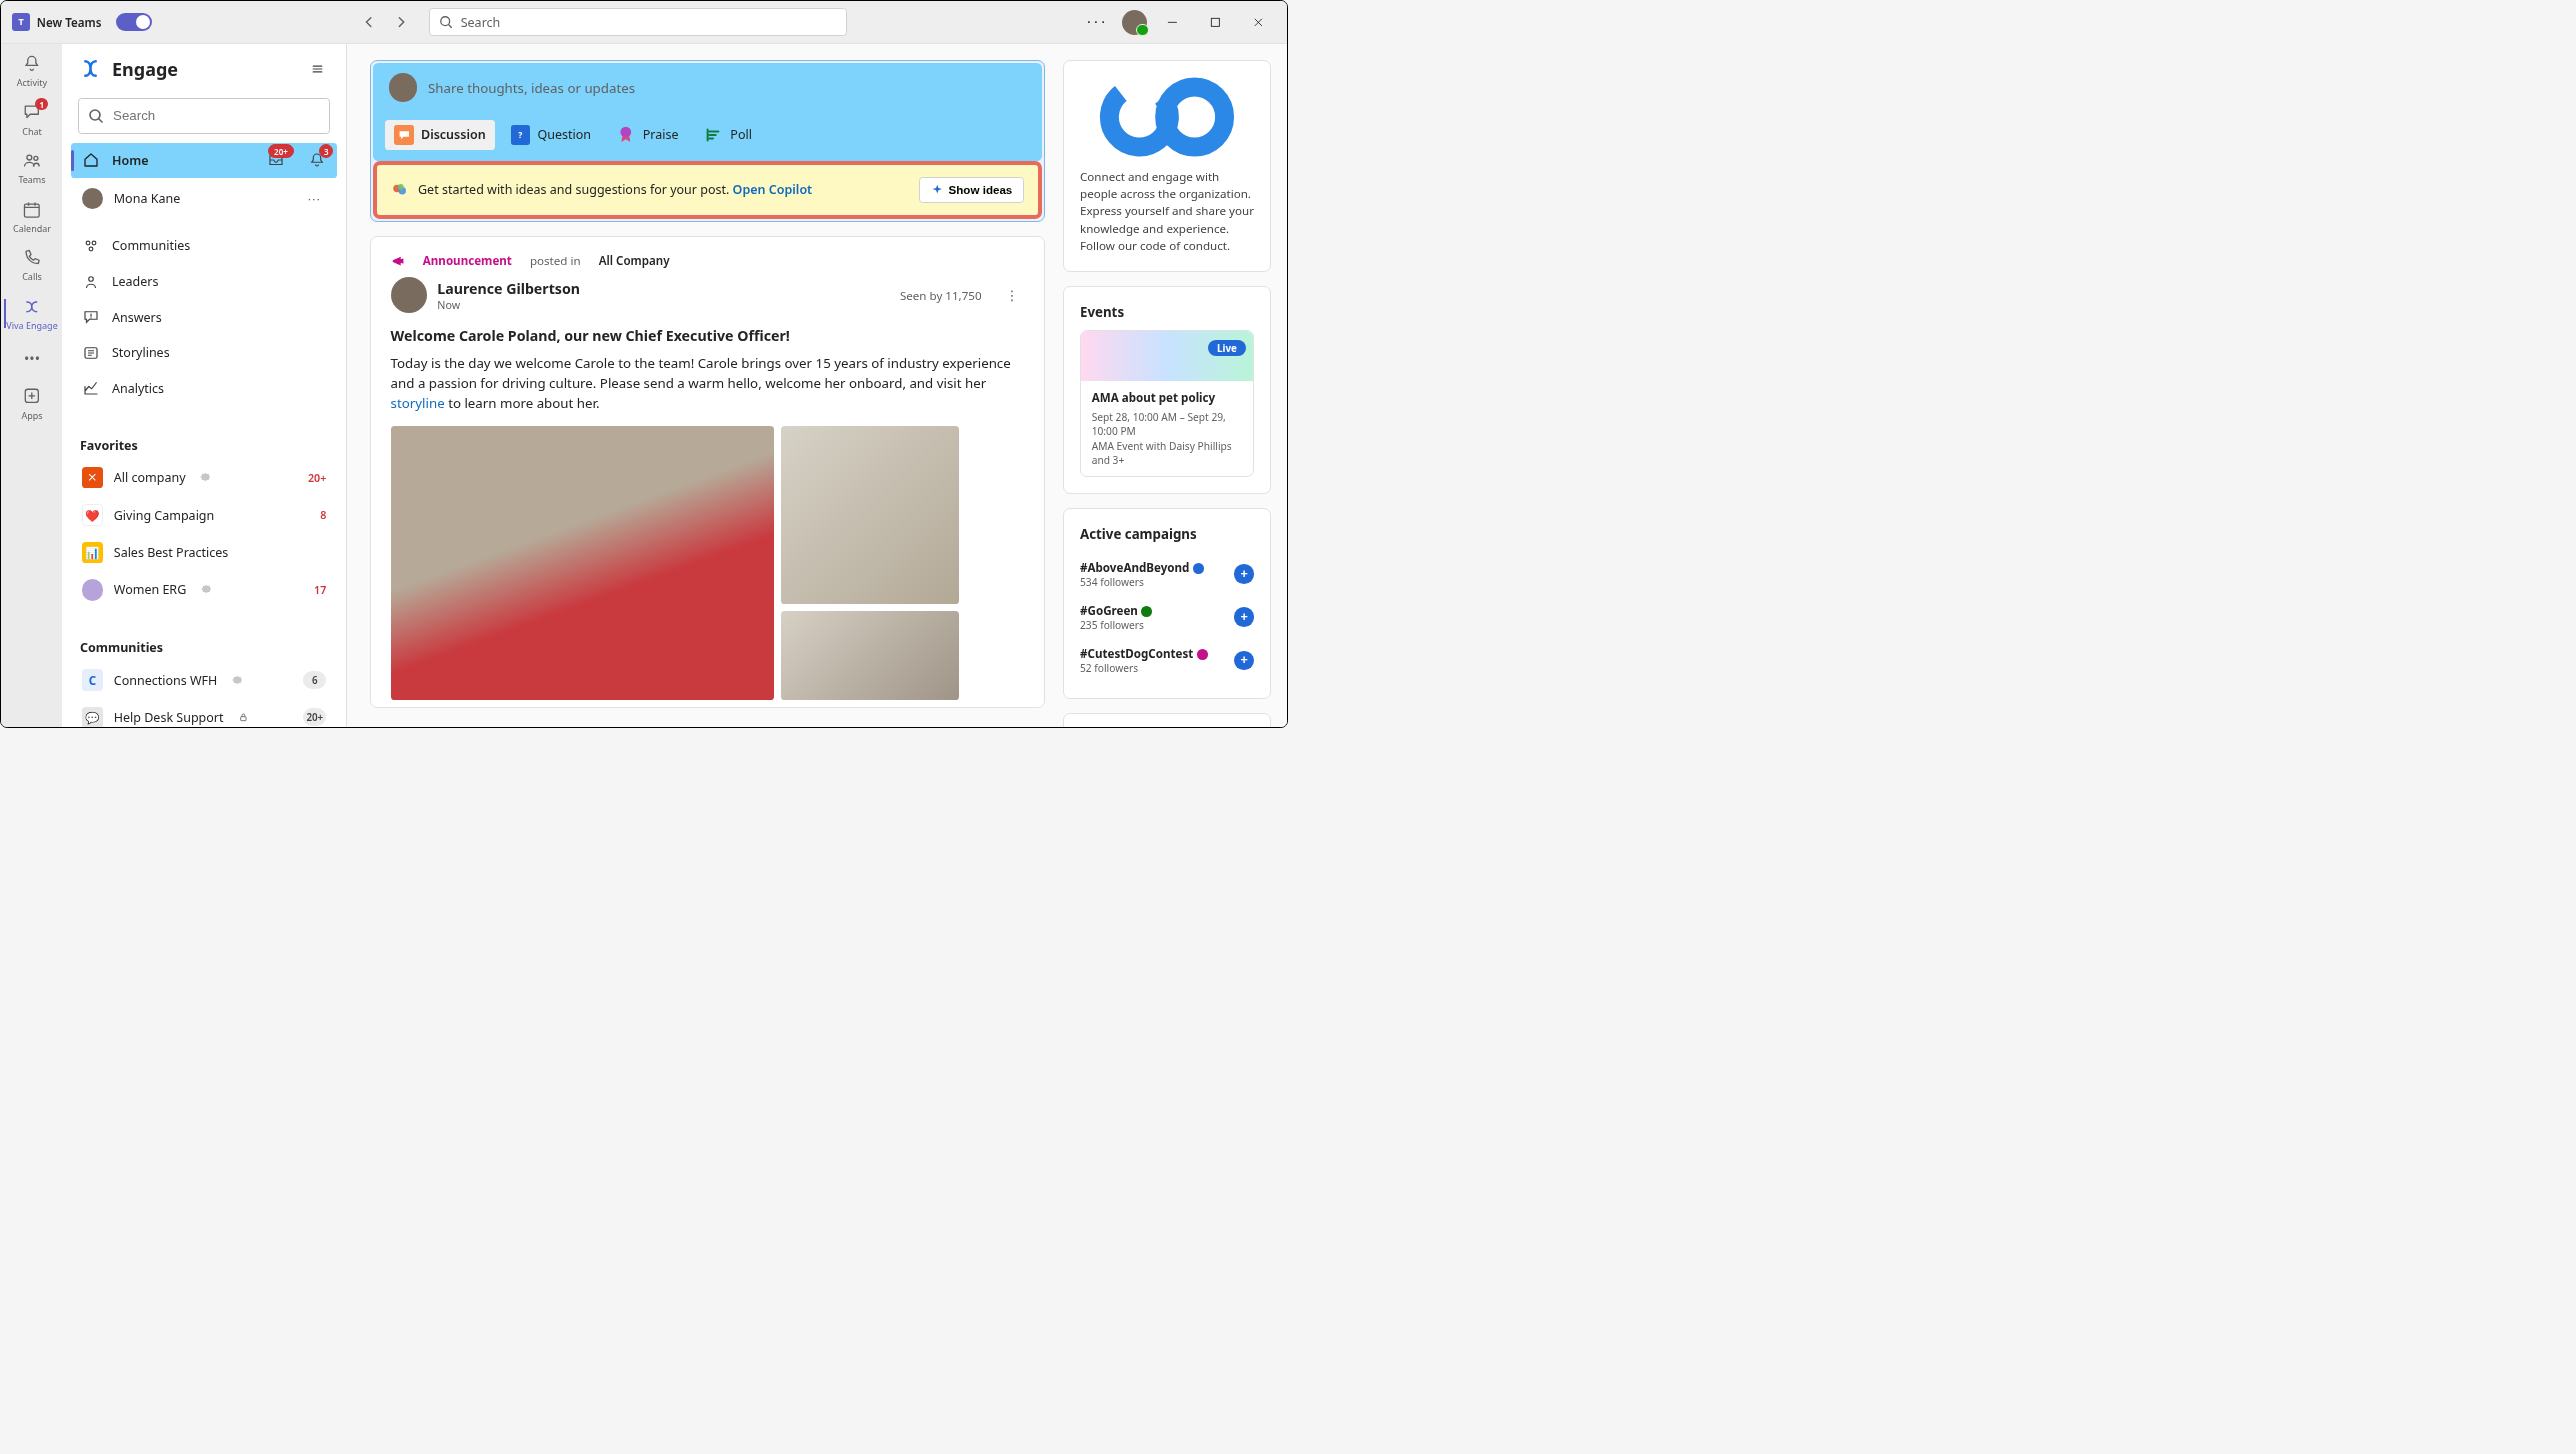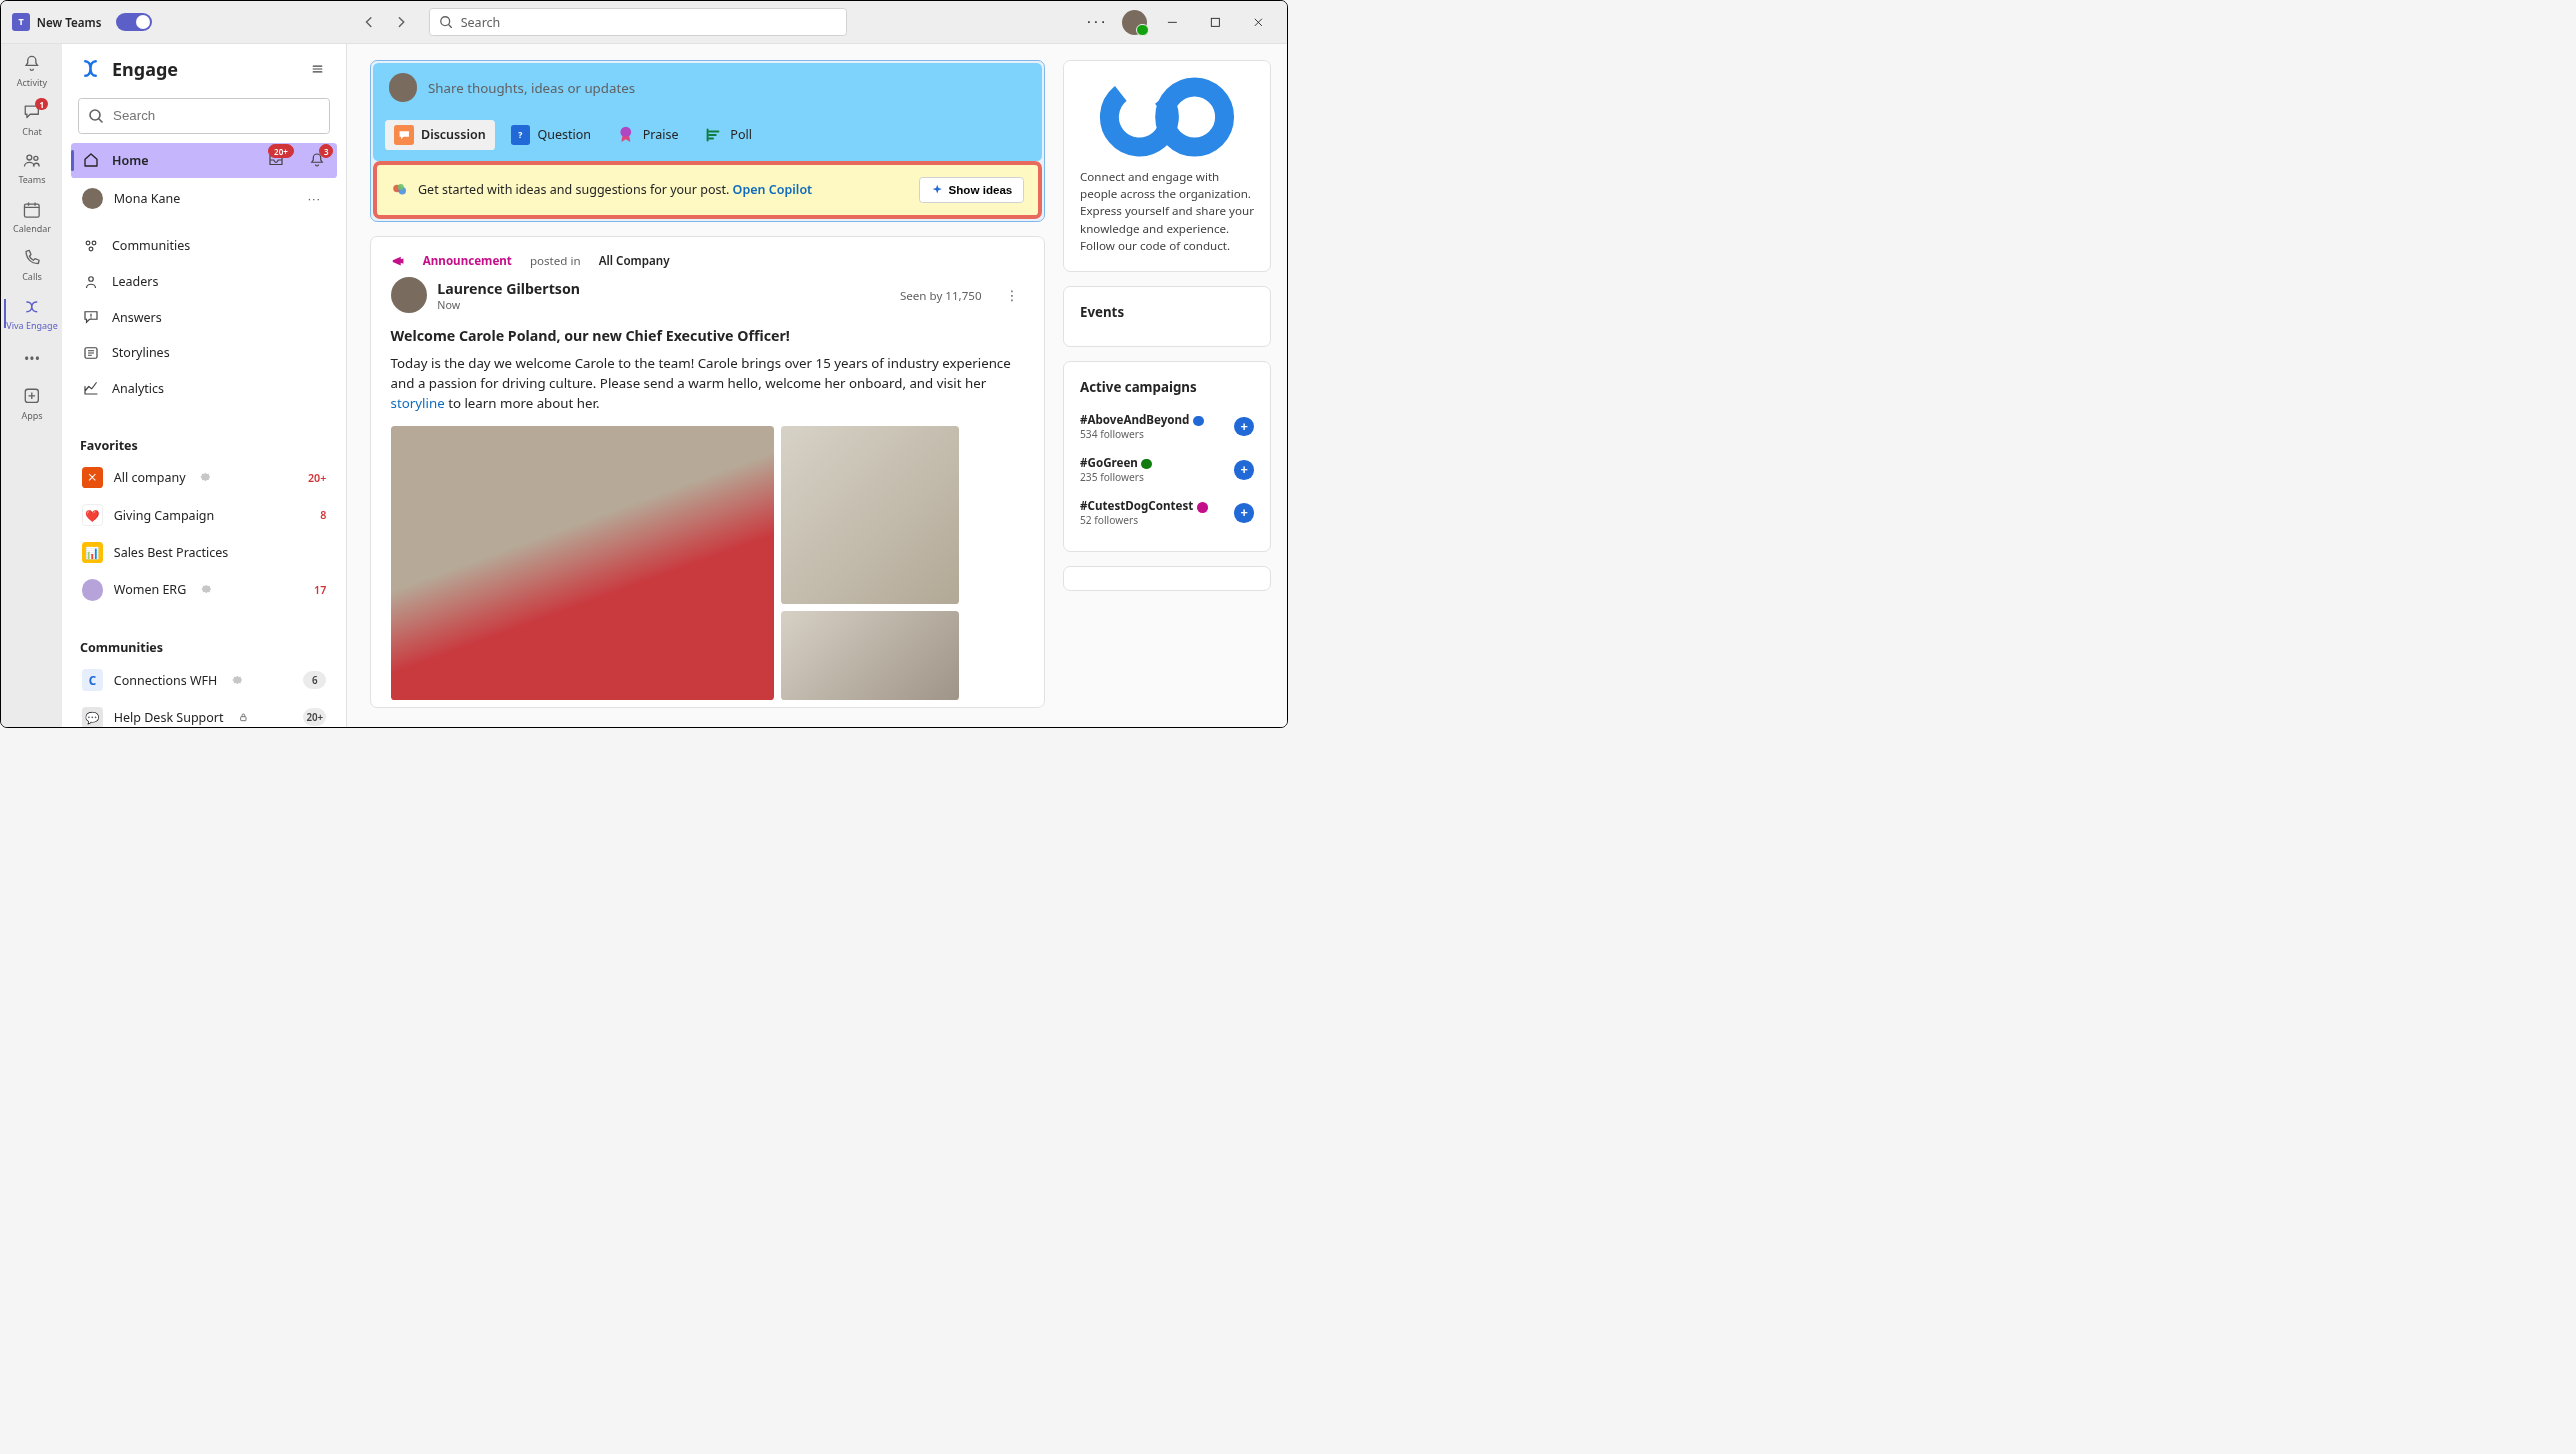--- a/index.html
+++ b/index.html
@@ -116,21 +116,21 @@
     display:flex; align-items:center; padding:0 9px; gap:7.1px; color:#616161;
     background:#fff;
   }
   .side-search input{border:none;outline:none;flex:1;font-size:13.3px;background:transparent;}
   .side-scroll{flex:1;overflow-y:auto;}
   .side-list{list-style:none;margin:0;padding:0 9px 18px;}
   .side-item {
     display:flex; align-items:center; gap:10.7px; padding:8px 10.7px;
     border-radius:3.6px; cursor:pointer; font-size:12.5px; position:relative;
   }
-  .side-item.active{background:#c4b5fd;font-weight:600;}
+  .side-item.active{background:#7dd3fc;font-weight:600;}
   .side-item.active::before{content:"";position:absolute;left:0;top:7.1px;bottom:7.1px;width:2.7px;background:var(--accent);border-radius:1.8px;}
   .side-icon{width:19.6px;height:19.6px;display:flex;align-items:center;justify-content:center;color:#424242;flex-shrink:0;}
   .side-avatar{width:21.4px;height:21.4px;border-radius:50%;background:#7a6b5f;flex-shrink:0;}
   .side-spacer{flex:1;}
   .side-badge{min-width:21.4px;height:18px;padding:0 5.3px;border-radius:9px;background:#fff;border:0.9px solid #d1d1d1;font-size:9.8px;font-weight:600;display:flex;align-items:center;justify-content:center;color:#242424;}
   .side-badge.red{background:var(--red);color:#fff;border-color:var(--red);}
   .side-count-red{color:var(--red);font-size:10.7px;font-weight:600;min-width:21.4px;text-align:right;}
   .side-count-grey{background:#ebebeb;min-width:23px;height:18px;border-radius:9px;font-size:9.8px;font-weight:600;display:flex;align-items:center;justify-content:center;color:#424242;}
   .side-section{padding:12.5px 18px 5.3px;font-weight:700;font-size:12.5px;color:#242424;}
   .comm-icon{width:21.4px;height:21.4px;border-radius:3.6px;display:flex;align-items:center;justify-content:center;font-size:11.6px;flex-shrink:0;}
@@ -596,20 +596,30 @@
         <div class="card rc-pad">
           <svg class="co-logo" viewBox="0 0 180 100">
             <circle cx="55" cy="50" r="38" fill="none" stroke="#2b88e6" stroke-width="24" stroke-dasharray="180 60" transform="rotate(-40 55 50)"></circle>
             <circle cx="125" cy="50" r="38" fill="none" stroke="#2b88e6" stroke-width="24"></circle>
           </svg>
           <div class="rc-text">Connect and engage with people across the organization. Express yourself and share your knowledge and experience. Follow our code of conduct.</div>
         </div>
 
         <div class="card rc-pad">
           <h3 class="rc-h">Events</h3>
+          <div class="event-card">
+            <div class="event-hero">
+              <span class="live-pill">Live</span>
+            </div>
+            <div class="event-body">
+              <div class="event-title">AMA about pet policy</div>
+              <div class="event-sub">Sept 28, 10:00 AM – Sept 29, 10:00 PM</div>
+              <div class="event-sub">AMA Event with Daisy Phillips and 3+</div>
+            </div>
+          </div>
         </div>
 
         <div class="card rc-pad">
           <h3 class="rc-h">Active campaigns</h3>
           <div class="camp-row">
             <div class="info">
               <div class="camp-name"><span>#AboveAndBeyond</span><span class="verify blue"></span></div>
               <div class="camp-sub">534 followers</div>
             </div>
             <button class="plus-btn">+</button>

